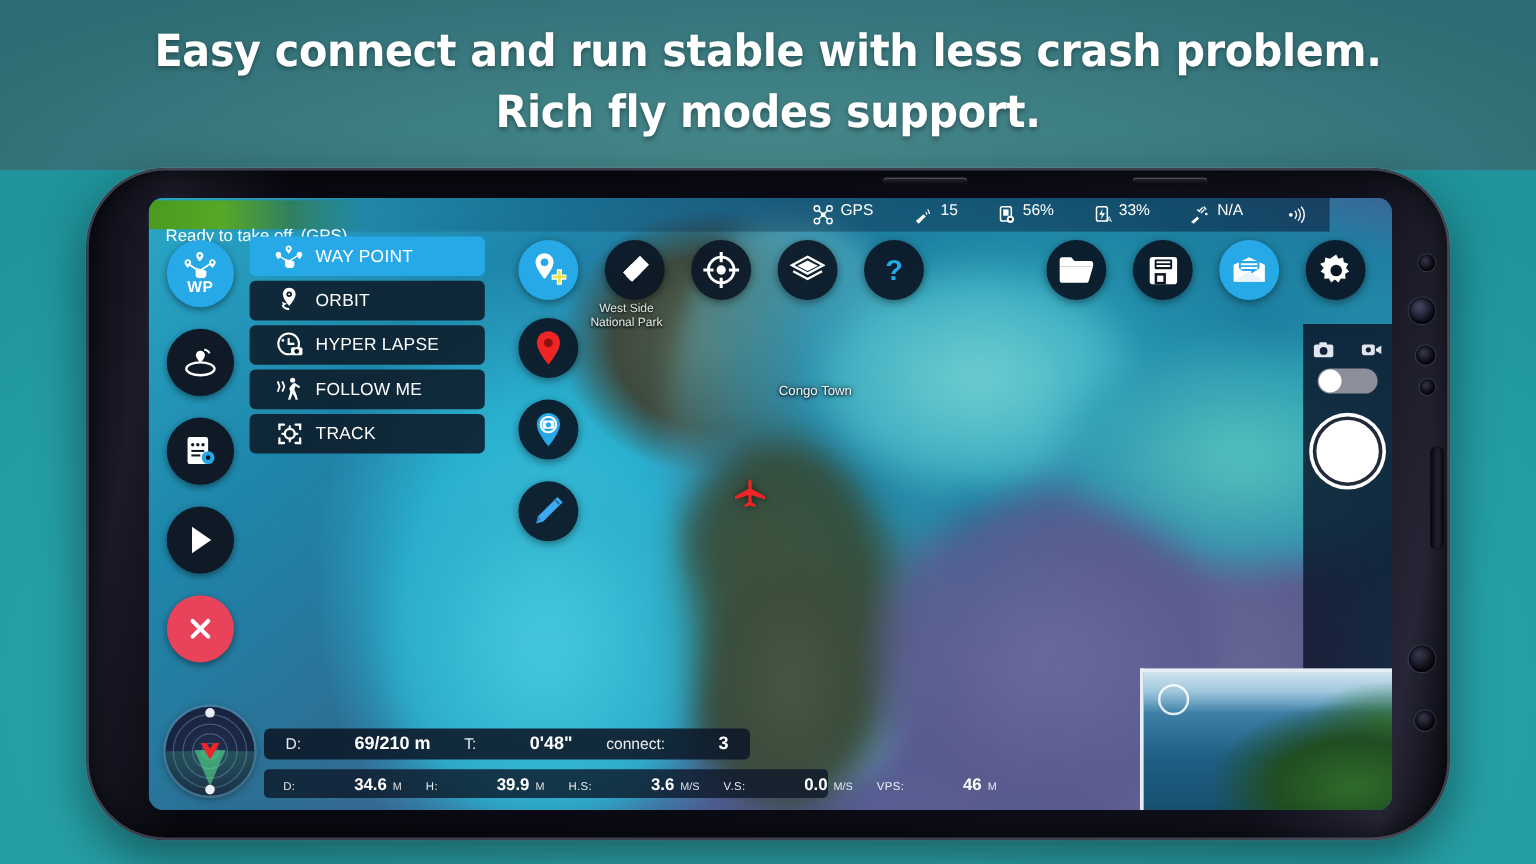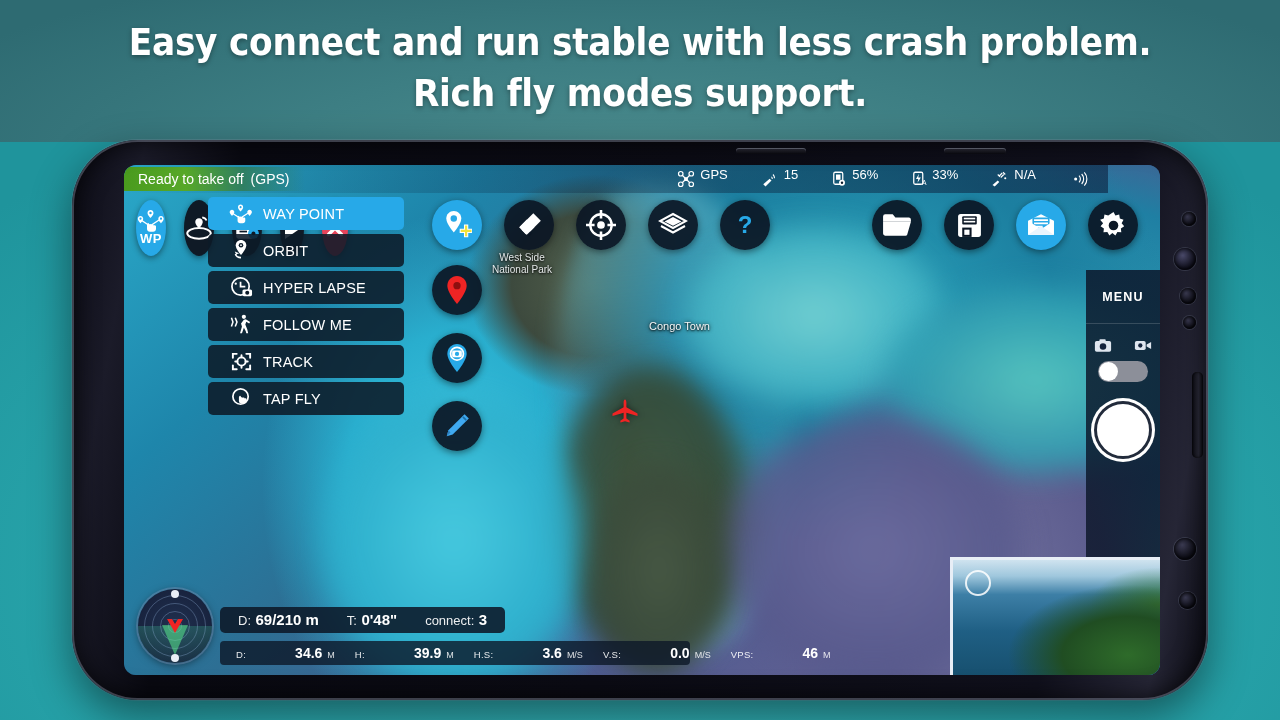--- a/index.html
+++ b/index.html
@@ -151,31 +151,31 @@
     background: linear-gradient(90deg, rgba(10,30,50,.0) 0%, rgba(10,30,55,.35) 55%, rgba(12,34,64,.62) 100%);
     display: flex; align-items: center;
   }
   .ready-pill {
     display: flex; align-items: baseline; gap: 7px;
     height: 24px; padding: 0 16px 0 14px;
     background: linear-gradient(90deg, #4a9b1e 0%, #57a828 34%, #2f7f63 66%, rgba(30,110,120,0) 100%);
     color: #fff; font-size: 14px; white-space: nowrap;
     line-height: 24px;
   }
-  .ready-pill .paren { font-size: 14px; }
+  .ready-pill .paren { font-size: 14px; margin-top: 17px; }
   .sb-spacer { flex: 1; }
   .sb-group { display: flex; align-items: center; gap: 32px; padding-right: 18px; }
   .sb-item { display: flex; align-items: flex-start; gap: 4px; color: #fff; }
   .sb-item .val { font-size: 13px; line-height: 1; margin-top: -2px; }
   .sb-item svg { display: block; }
 
   
   .left-rail {
     position: absolute; left: 12px; top: 28px;
-    width: 62px; display: flex; flex-direction: row; align-items: center; gap: 18px;
+    width: 62px; display: flex; flex-direction: column; align-items: center; gap: 18px;
     padding-top: 7px;
   }
   .rail-btn {
     width: 56px; height: 56px; border-radius: 50%;
     background: #0f1a26; border: 0;
     display: flex; flex-direction: column; align-items: center; justify-content: center;
     color: #fff; cursor: pointer;
     box-shadow: 0 2px 6px rgba(0,0,0,.45);
   }
   .rail-btn.active { background: #27a9e8; }
@@ -288,21 +288,21 @@
   .radar .pin-top { top: 1px; } .radar .pin-bot { bottom: 1px; }
 
   .telem-main {
     position: absolute; left: 96px; bottom: 42px;
     height: 26px; border-radius: 5px;
     background: rgba(12,24,40,.88);
     display: flex; align-items: center; gap: 28px;
     padding: 0 18px; color: #fff;
   }
   .telem-main .t-k { font-size: 13px; opacity: .92; }
-  .telem-main .t-v { font-size: 15px; font-weight: 700; }
+  .telem-main .t-v { font-size: 15px; font-weight: 700; margin-left: 40px; }
 
   .telem-sub {
     position: absolute; left: 96px; bottom: 10px; right: 470px;
     height: 24px; border-radius: 4px;
     background: rgba(12,24,40,.80);
     display: flex; align-items: center; gap: 20px;
     padding: 0 16px; color: #fff;
   }
   .telem-sub .s-k { font-size: 9.5px; letter-spacing: .3px; opacity: .9; }
   .telem-sub .s-v { font-size: 14px; font-weight: 700; margin-left: 44px; }
@@ -536,29 +536,20 @@
               <g fill="none" stroke="#fff" stroke-width="2" stroke-linecap="round">
                 <path d="M3 8V4h4M21 8V4h-4M3 16v4h4M21 16v4h-4"></path>
               </g>
               <circle cx="12" cy="12" r="4.3" fill="none" stroke="#fff" stroke-width="2"></circle>
               <path d="M12 5.5v2.2M12 16.3v2.2M5.5 12h2.2M16.3 12h2.2" stroke="#fff" stroke-width="2" stroke-linecap="round"></path>
             </svg>
           </span>
           <span class="mi-label">TRACK</span>
         </div>
 
-        <div class="mode-item">
-          <span class="mi-icon">
-            <svg width="23" height="23" viewBox="0 0 24 24">
-              <circle cx="11" cy="10" r="8" fill="none" stroke="#fff" stroke-width="1.8"></circle>
-              <path d="M11 9c-1 0-1.7.7-1.7 1.7v4c0 1.6 1.2 2.8 2.8 2.8h2.6c1.5 0 2.6-1.1 2.6-2.6v-2c0-.7-.5-1.2-1.2-1.2-.3 0-.5.1-.7.2-.1-.5-.6-.9-1.2-.9-.3 0-.6.1-.8.3-.2-.4-.6-.7-1.1-.7-.3 0-.5.1-.7.2v-.1c0-1-.6-1.7-1.6-1.7z" fill="#fff"></path>
-            </svg>
-          </span>
-          <span class="mi-label">TAP FLY</span>
-        </div>
       </div>
 
       <div class="center-tools">
         <div class="circ accent">
           <svg width="30" height="30" viewBox="0 0 28 28">
             <path d="M11 1C7.1 1 4 4.1 4 8c0 5 7 13 7 13s7-8 7-13c0-3.9-3.1-7-7-7z" fill="#fff"></path>
             <circle cx="11" cy="8" r="3" fill="#27a9e8"></circle>
             <path d="M21 14v4h-4v3h4v4h3v-4h4v-3h-4v-4z" fill="#f2e33c" stroke="#fff" stroke-width="1"></path>
           </svg>
         </div>
@@ -644,23 +635,20 @@
         </div>
         <div class="circ">
           <svg width="29" height="29" viewBox="0 0 26 26">
             <path fill="#fff" d="M13 1l1.7 3.1 3.4-.9.6 3.5 3.3 1.2-1.7 3.1 2.3 2.7-3 1.9.4 3.5-3.5-.2-1.8 3-2.7-2.2-2.7 2.2-1.8-3-3.5.2.4-3.5-3-1.9 2.3-2.7L1 7.9l3.3-1.2.6-3.5 3.4.9z"></path>
             <circle cx="13" cy="13" r="4.3" fill="#0b1624"></circle>
           </svg>
         </div>
       </div>
 
       <div class="right-panel">
-        <div class="menu-zone">
-          <span class="menu-label">MENU</span>
-        </div>
         <div class="cam-mode">
           <svg width="18" height="15" viewBox="0 0 20 16">
             <rect x="1" y="3" width="18" height="12" rx="2" fill="#dfe6ef"></rect>
             <rect x="6" y="1" width="7" height="3" rx="1" fill="#dfe6ef"></rect>
             <circle cx="10" cy="9" r="3.6" fill="#13233c"></circle>
           </svg>
           <svg width="18" height="15" viewBox="0 0 20 16">
             <rect x="1" y="3" width="12" height="10" rx="2" fill="#dfe6ef"></rect>
             <path d="M14 7l5-3v8l-5-3z" fill="#dfe6ef"></path>
             <circle cx="7" cy="8" r="2.4" fill="#13233c"></circle>

